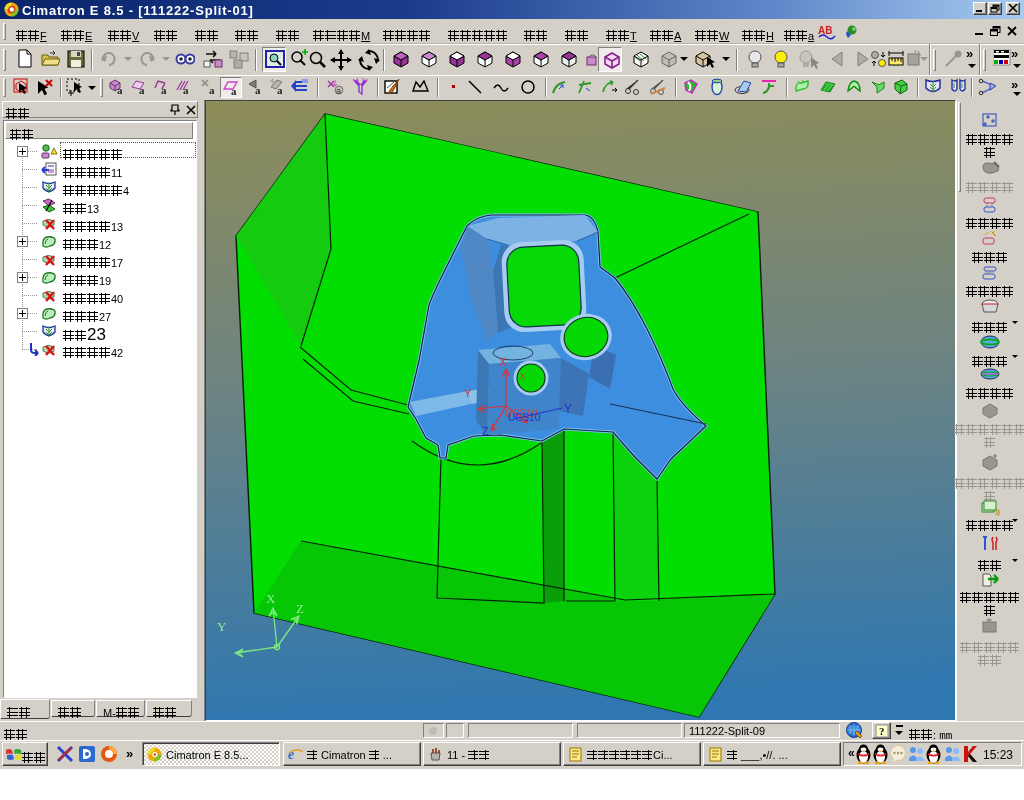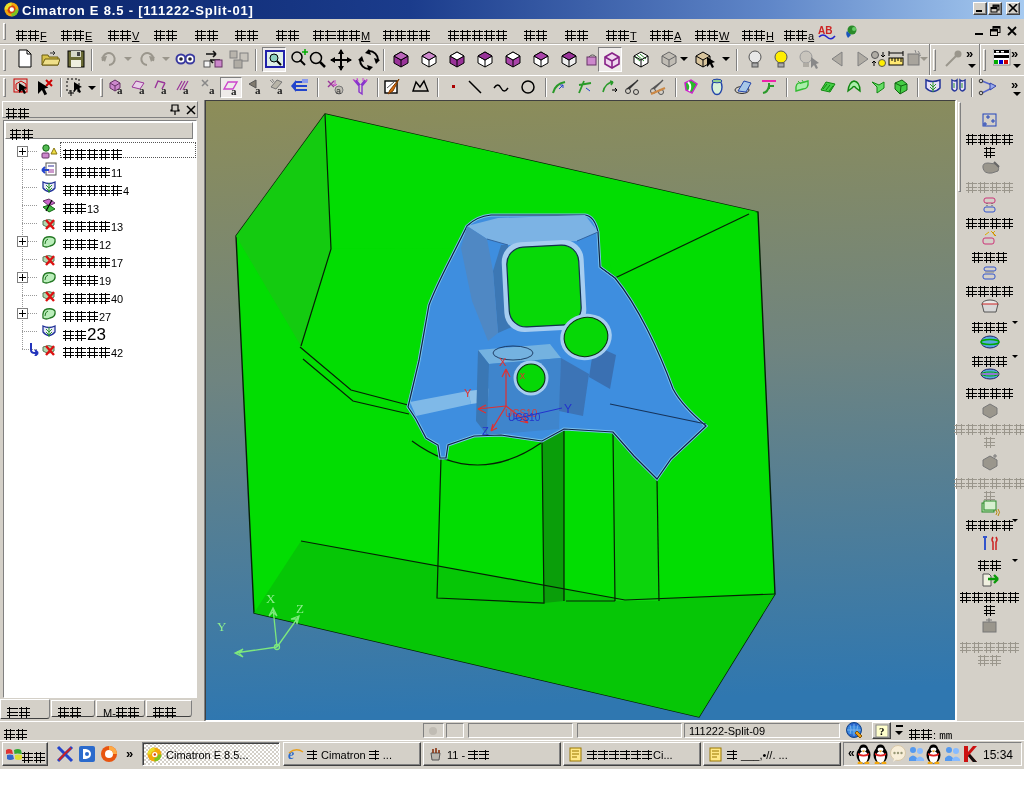--- a/index.html
+++ b/index.html
@@ -1008,13 +1008,13 @@
 <svg class="abs" style="left:944px;top:745px" width="17" height="17">
 <circle cx="5" cy="5" r="3" fill="#5599ee"></circle>
     <path d="M1 13 Q5 8 9 13 L9 16 L1 16 Z" fill="#5599ee"></path>
 <circle cx="12" cy="6" r="3" fill="#88bbff"></circle>
     <path d="M8 14 Q12 9 16 14 L16 16 L8 16 Z" fill="#88bbff"></path>
   </svg>
 <svg class="abs" style="left:962px;top:744px" width="16" height="20">
 <path d="M2 2 L6 2 L6 8 L11 2 L15 2 L8 10 L15 18 L11 18 L6 12 L6 18 L2 18 Z" fill="#cc1111"></path>
 <path d="M8 10 L15 18 L11 18 L6 12 Z" fill="#111"></path>
   </svg>
-<span class="abs gl" style="left:983px;top:748px;font-size:12px">15:34</span>
+<span class="abs gl" style="left:983px;top:748px;font-size:12px">15:23</span>
 <div class="abs" style="left:0;top:769px;width:1024px;height:31px;background:#fff"></div>
 </body></html>

